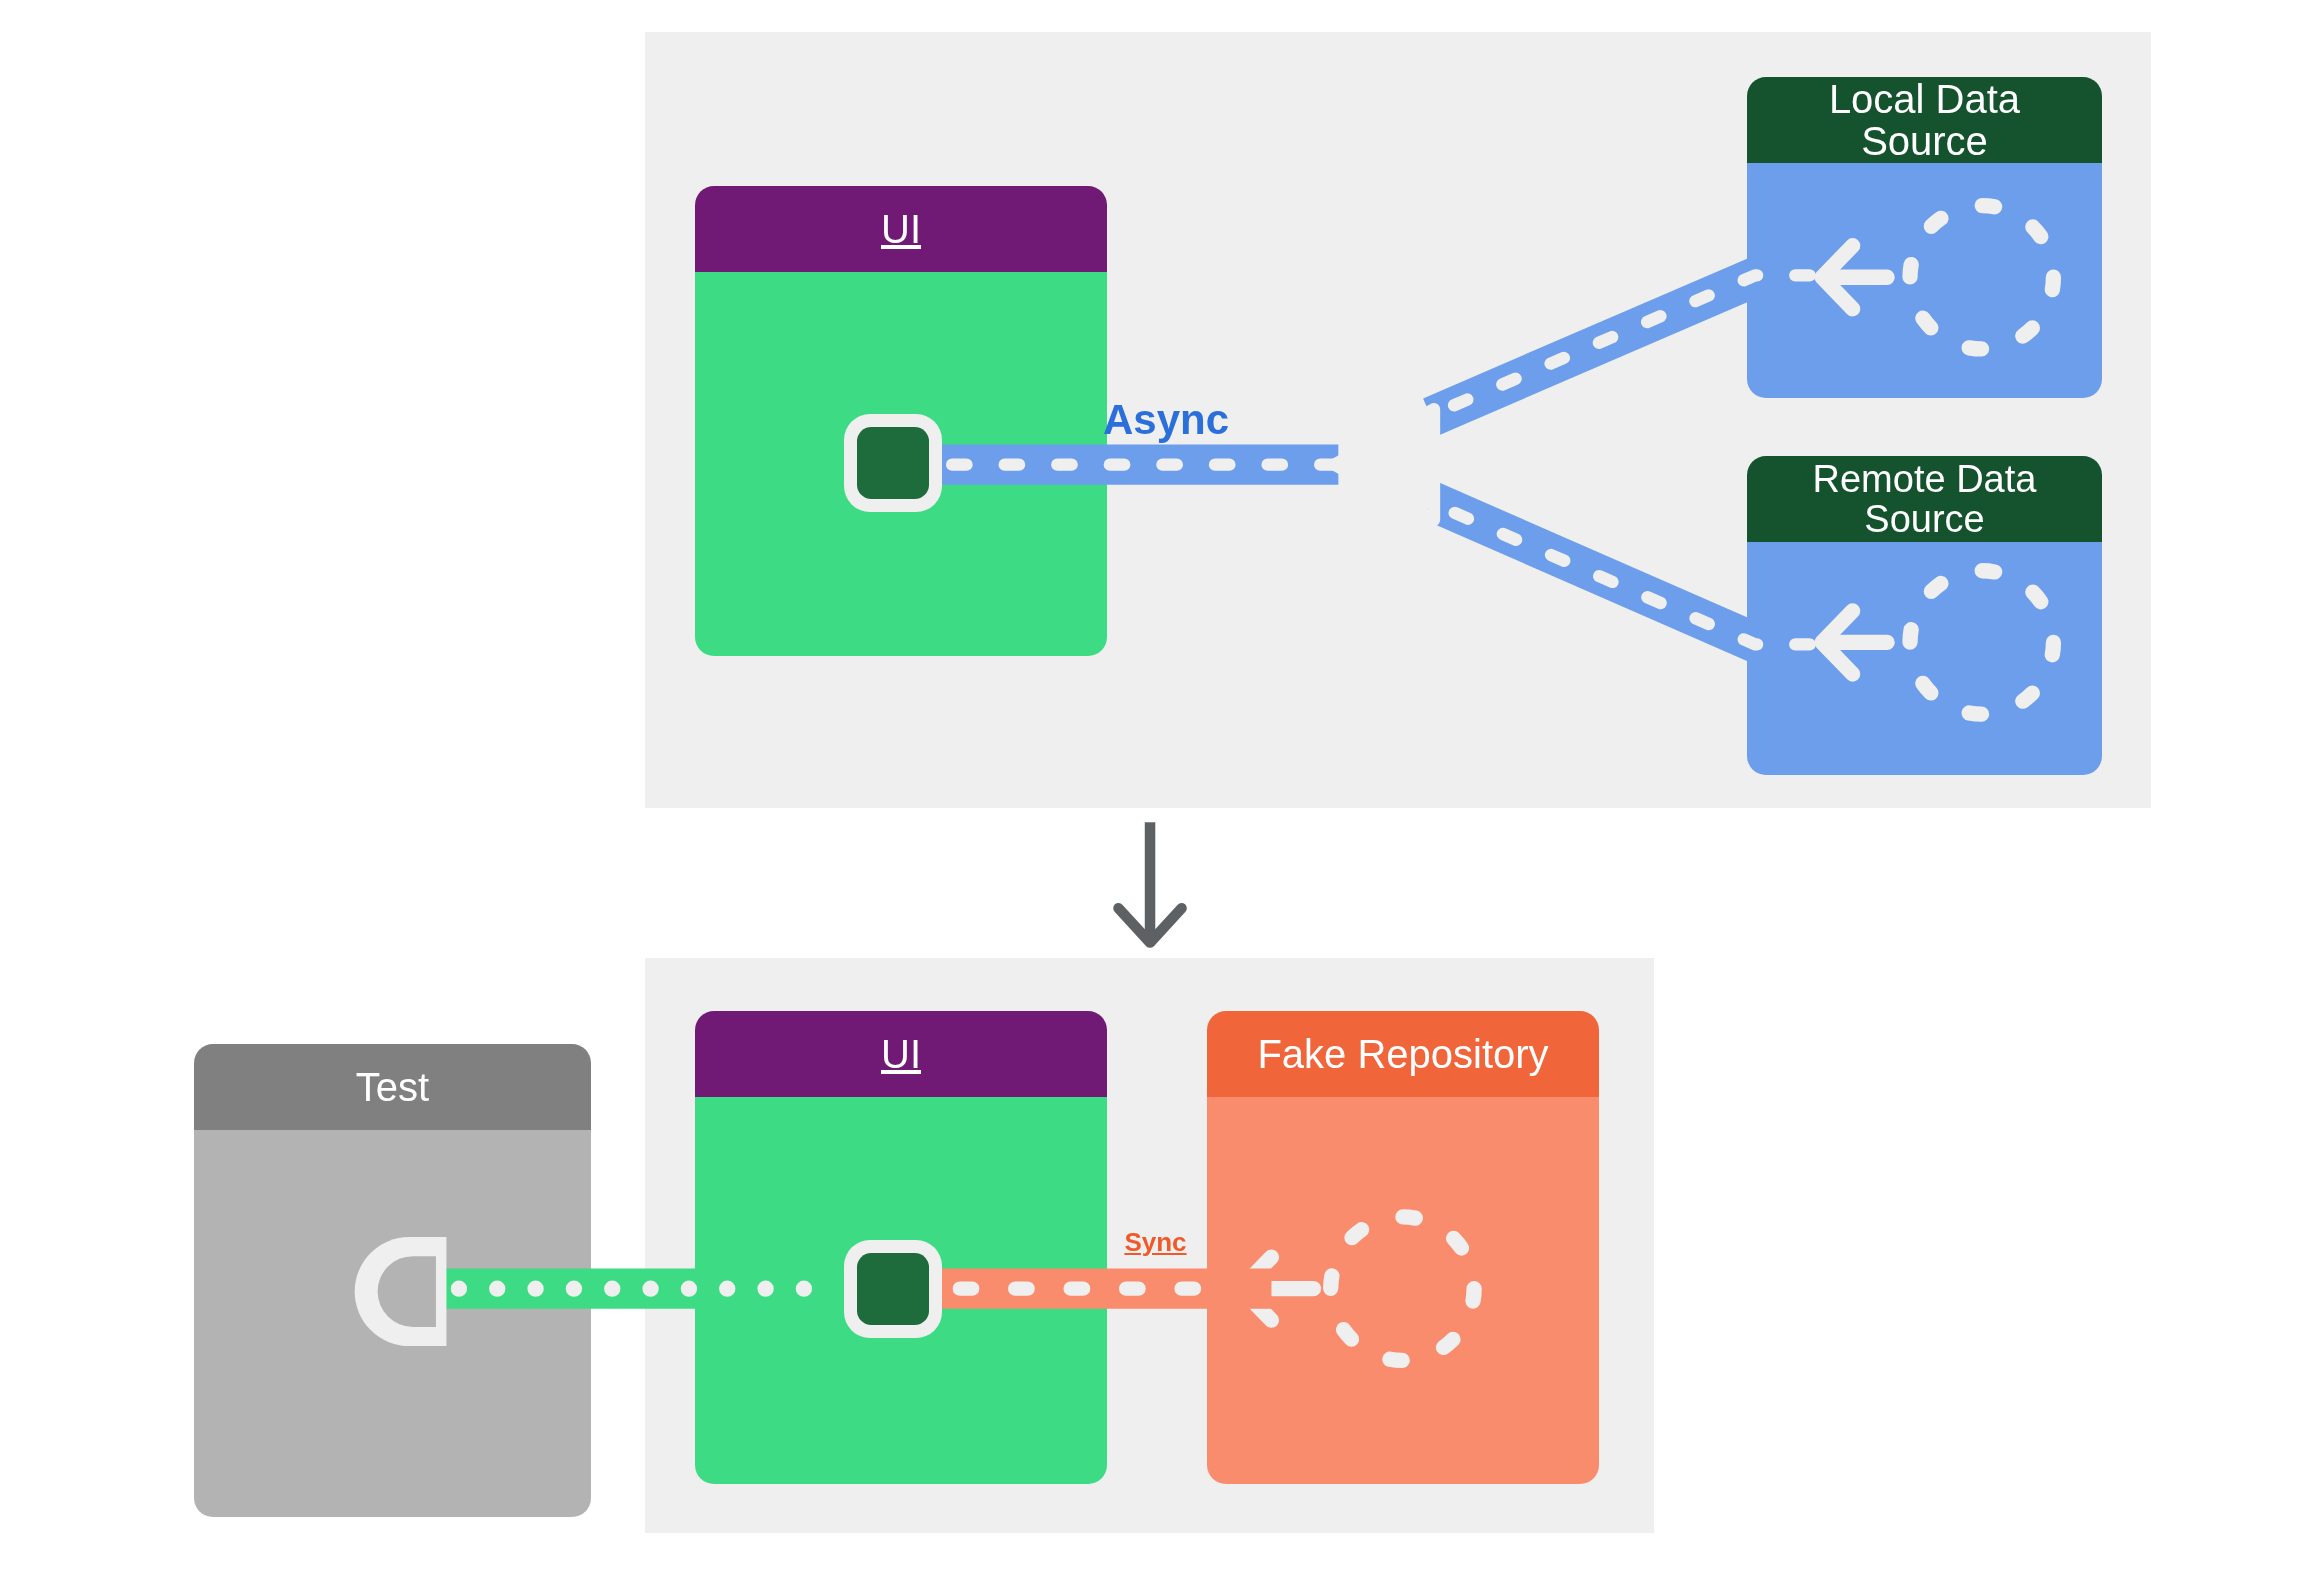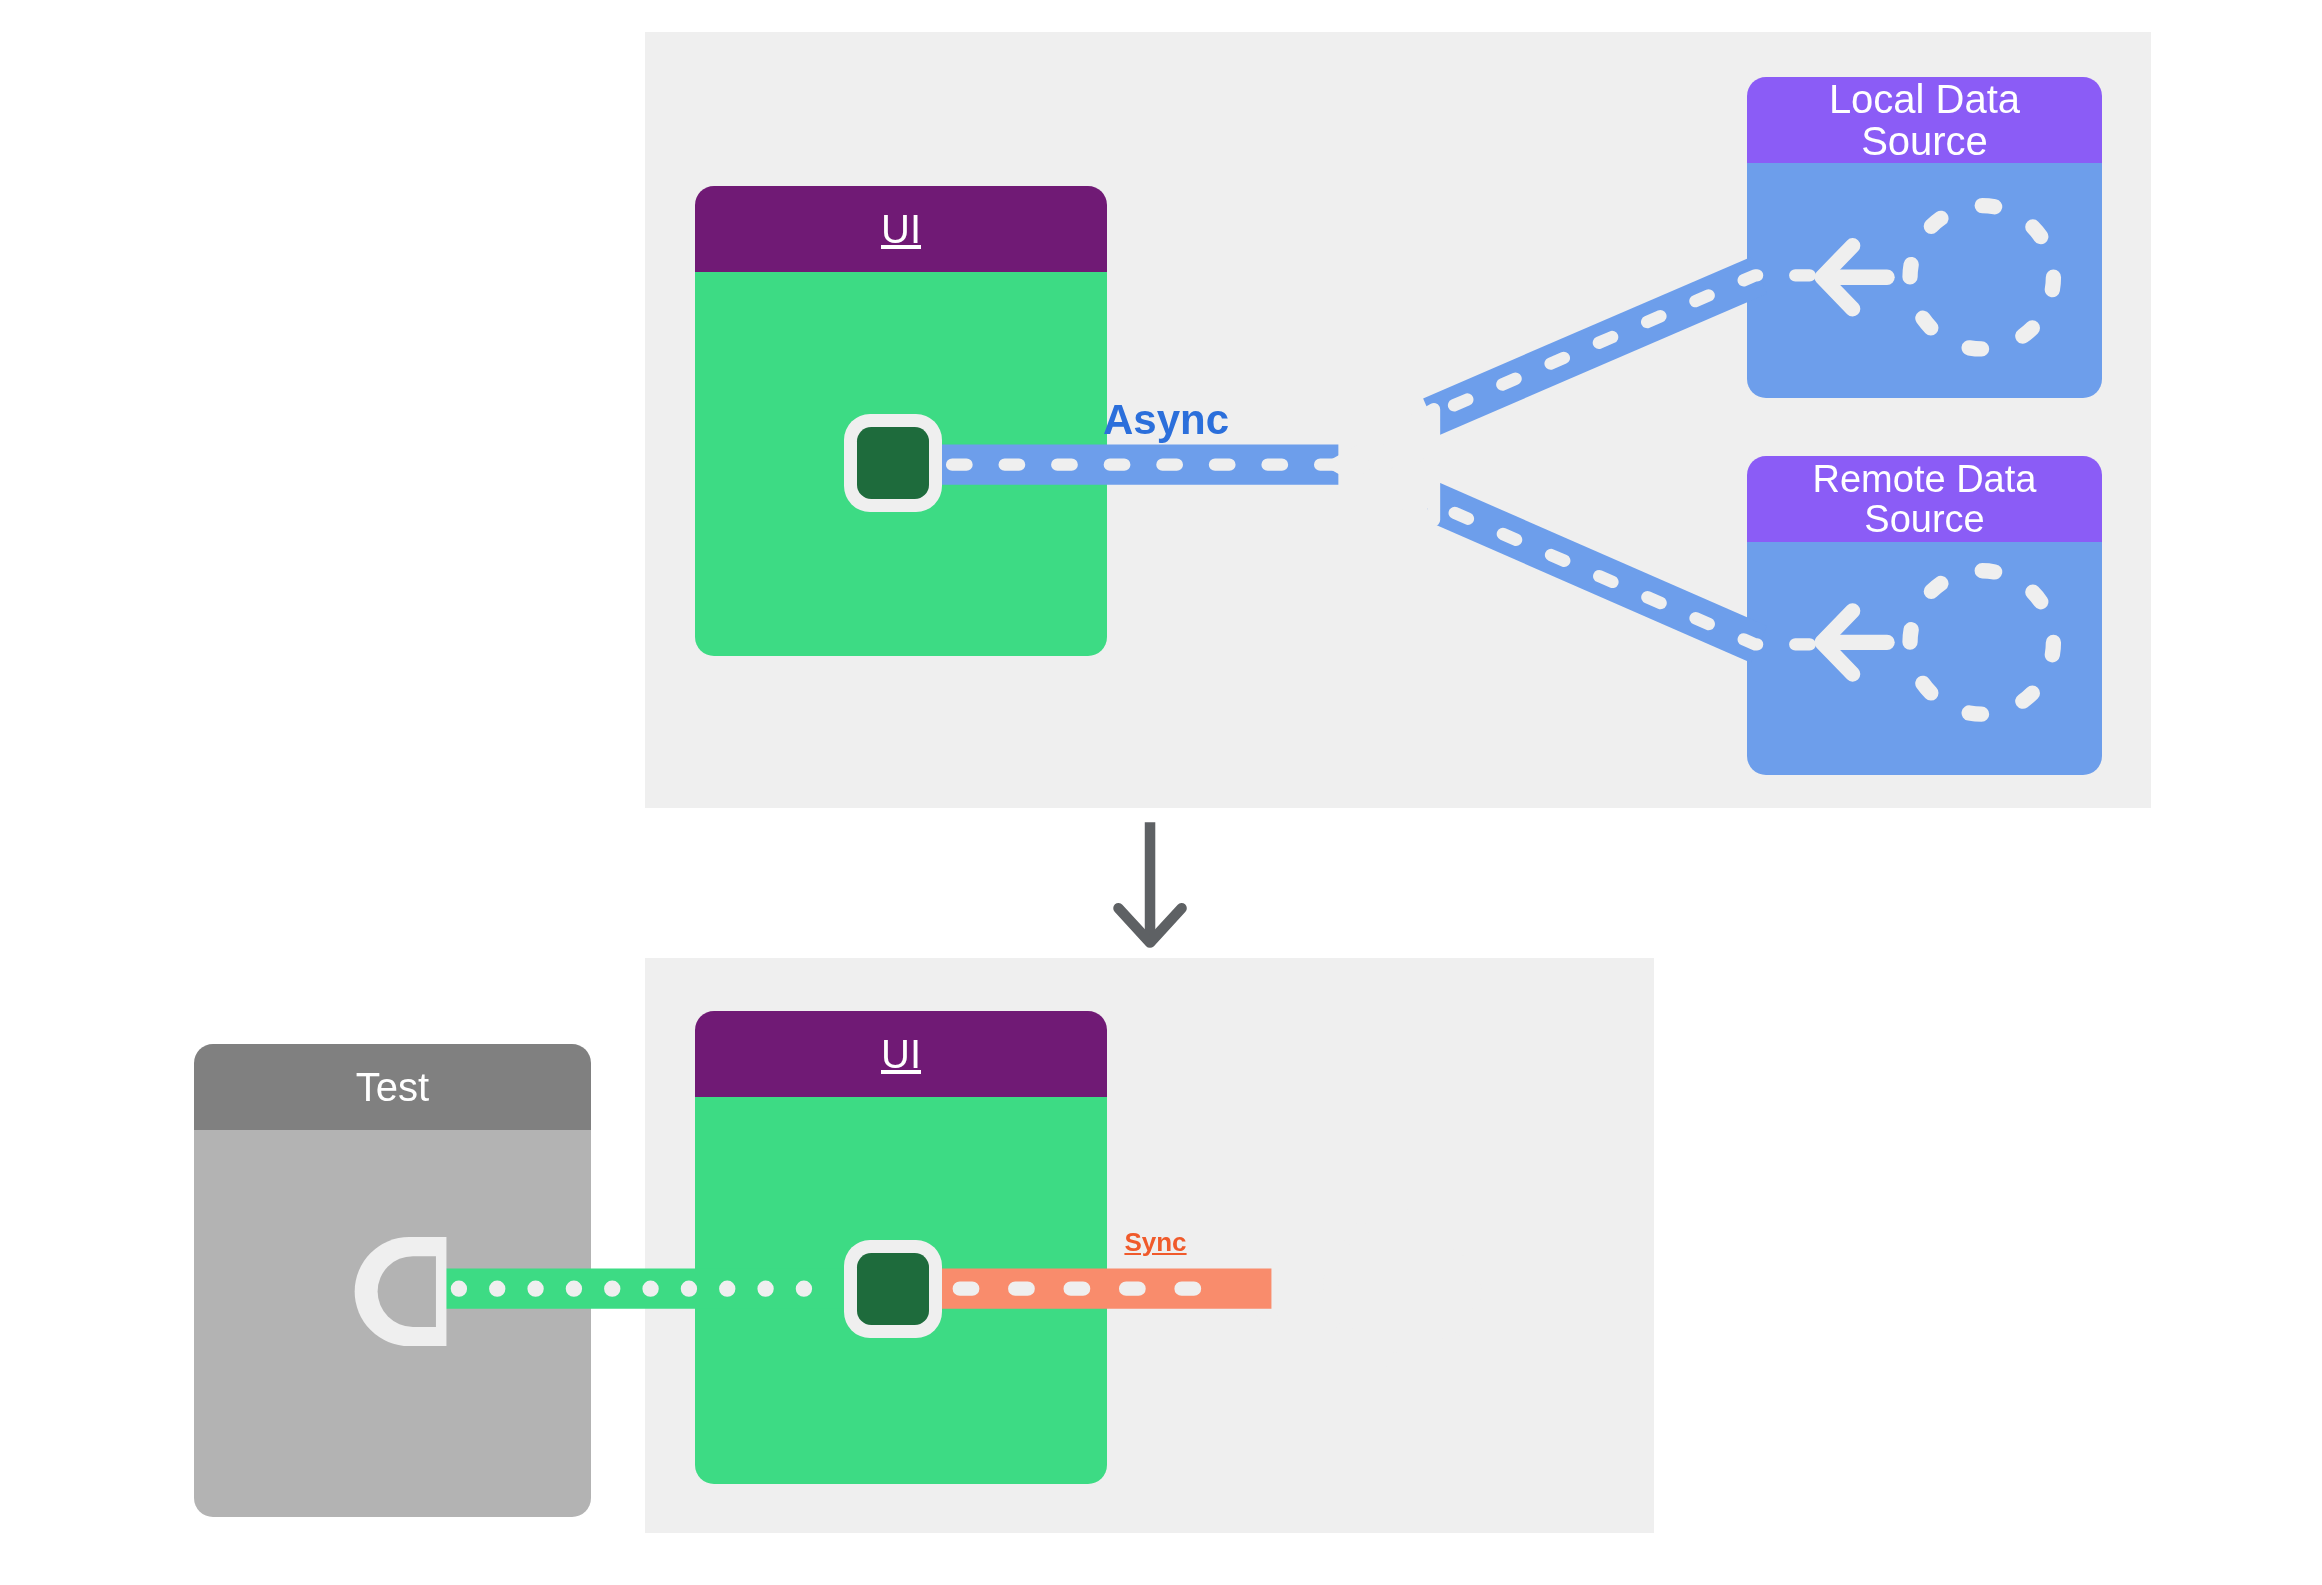--- a/index.html
+++ b/index.html
@@ -33,21 +33,21 @@
     line-height: 1.06;
     text-align: center;
     padding: 0 25px;
     box-sizing: border-box;
   }
   .box-header.two-line { font-size: 38px; }
   .box-body { flex: 1 1 auto; }
 
   .h-green { background: #701a75; text-decoration: underline; }
   .b-green { background: #3DDB84; }
-  .h-blue  { background: #8b5cf6; }
+  .h-blue  { background: #14532d; }
   .b-blue  { background: #6D9EEB; }
   .h-orange{ background: #F0663A; }
   .b-orange{ background: #F98C6C; }
   .h-gray  { background: #808080; }
   .b-gray  { background: #B3B3B3; }
 
   .overlay {
     position: absolute;
     left: 0; top: 0;
     width: 2323px;
@@ -113,20 +113,26 @@
     <div class="box-body b-gray"></div>
   </div>
 
   <div class="box" style="left:695px; top:1011px; width:412px; height:473px;">
     <div class="box-header h-green">
       <span>UI</span>
     </div>
     <div class="box-body b-green"></div>
   </div>
 
+  <div class="box" style="left:1207px; top:1011px; width:392px; height:473px;">
+    <div class="box-header h-orange">
+      <span>Fake Repository</span>
+    </div>
+    <div class="box-body b-orange"></div>
+  </div>
 
   <svg class="overlay" viewBox="0 0 2430 1659" xmlns="http://www.w3.org/2000/svg">
 
     <path d="M 985 486 H 1400" stroke="#6D9EEB" stroke-width="42" fill="none"></path>
     <path d="M 1840 288 L 1497 436" stroke="#6D9EEB" stroke-width="42" fill="none"></path>
     <path d="M 1840 674 L 1497 524" stroke="#6D9EEB" stroke-width="42" fill="none"></path>
 
     <path d="M 996 486 H 1492" stroke="#EFEFEF" stroke-width="13" fill="none" stroke-linecap="round" stroke-dasharray="15 40"></path>
     <path d="M 1893 288 L 1836 288 L 1500 433" stroke="#EFEFEF" stroke-width="13" fill="none" stroke-linecap="round" stroke-linejoin="round" stroke-dasharray="15 40"></path>
     <path d="M 1893 674 L 1836 674 L 1500 527" stroke="#EFEFEF" stroke-width="13" fill="none" stroke-linecap="round" stroke-linejoin="round" stroke-dasharray="15 40"></path>

